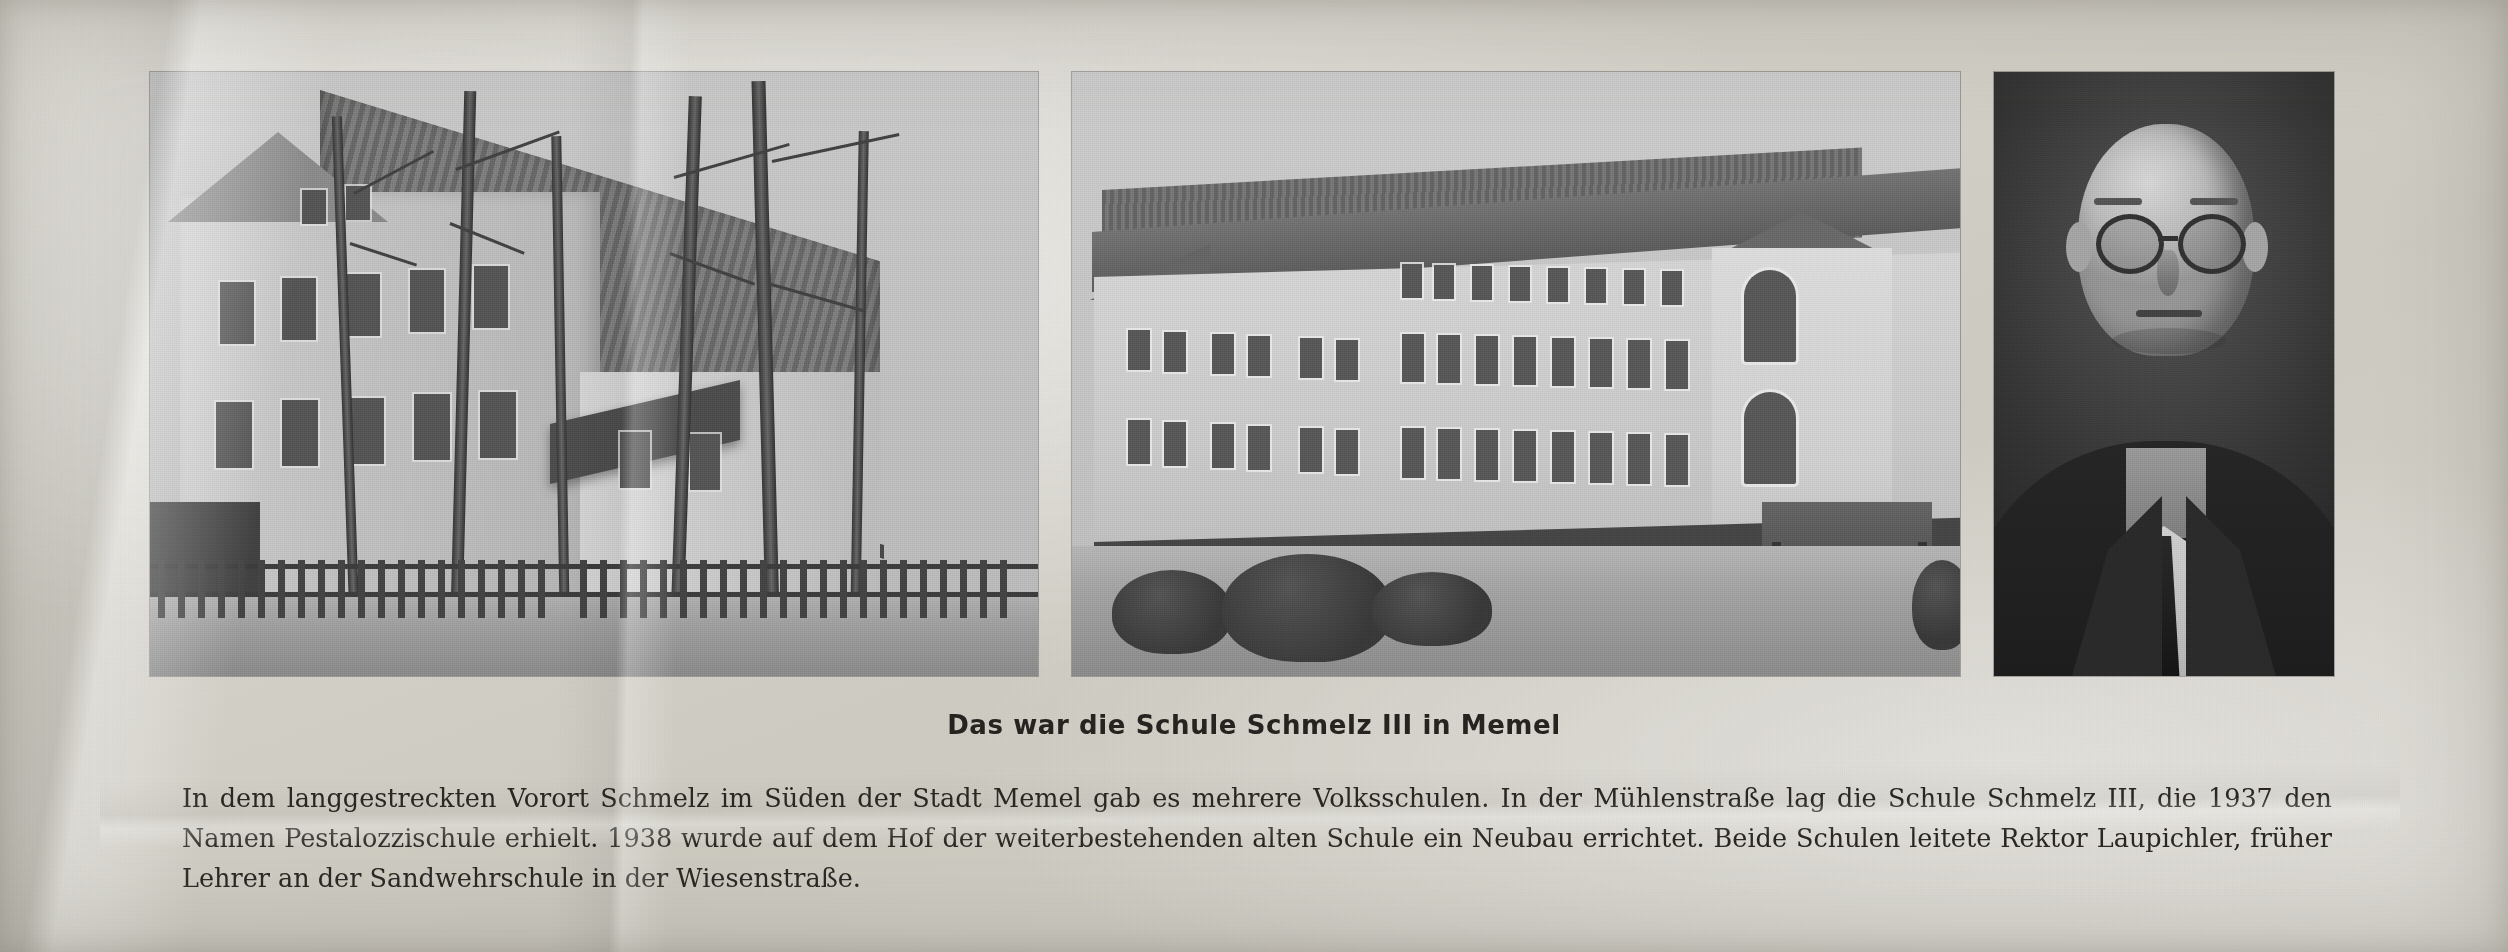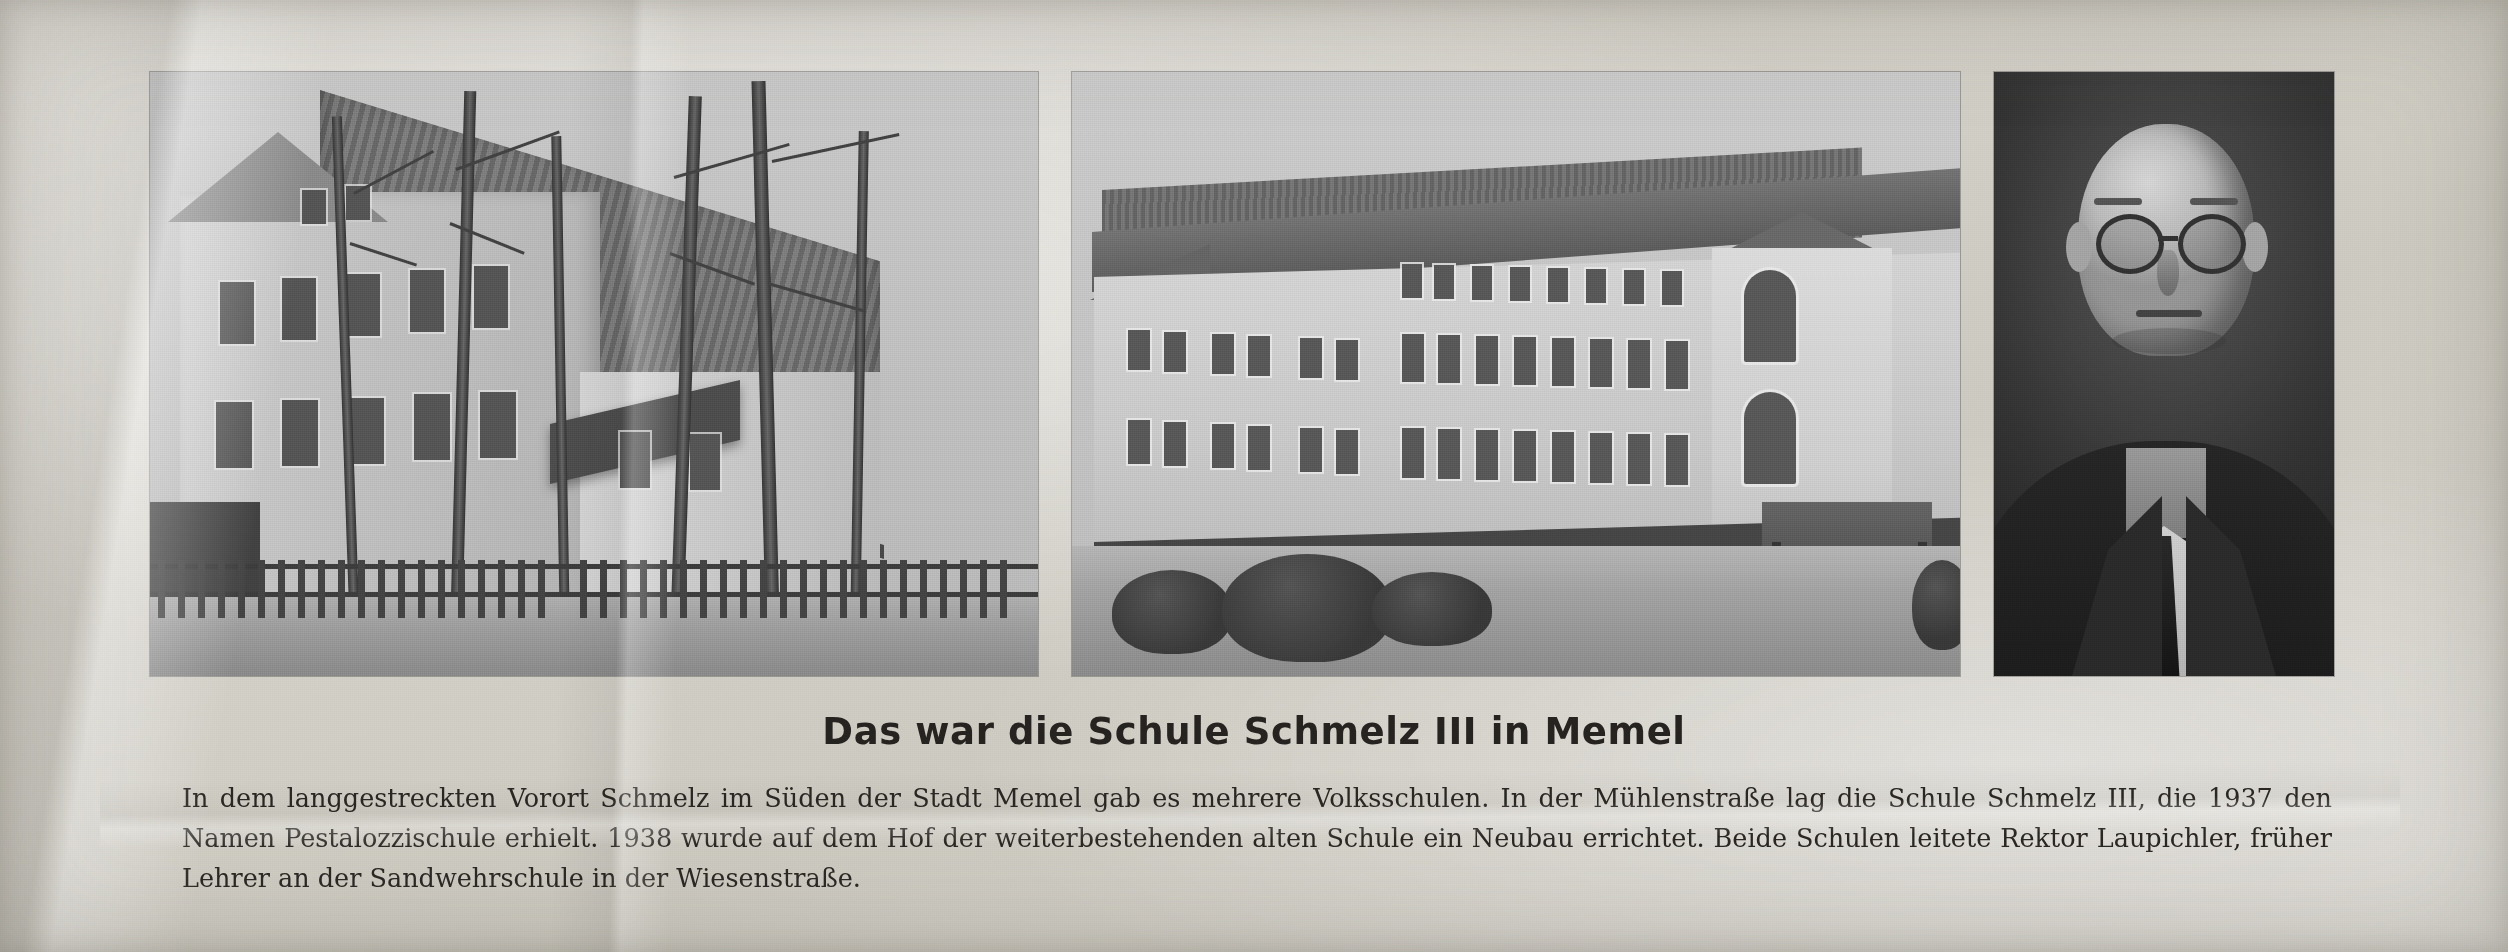--- a/index.html
+++ b/index.html
@@ -366,21 +366,21 @@
   }
 
   
   .headline {
     position: absolute;
     left: 0; top: 710px;
     width: 2508px;
     text-align: center;
     font-family: "DejaVu Sans", sans-serif;
     font-weight: bold;
-    font-size: 37px;
+    font-size: 26px;
     letter-spacing: 0.6px;
     color: #262320;
   }
   .body-block {
     position: absolute;
     left: 182px;
     top: 778px;
     width: 2150px;
     font-family: "DejaVu Serif", serif;
     font-size: 25.5px;

